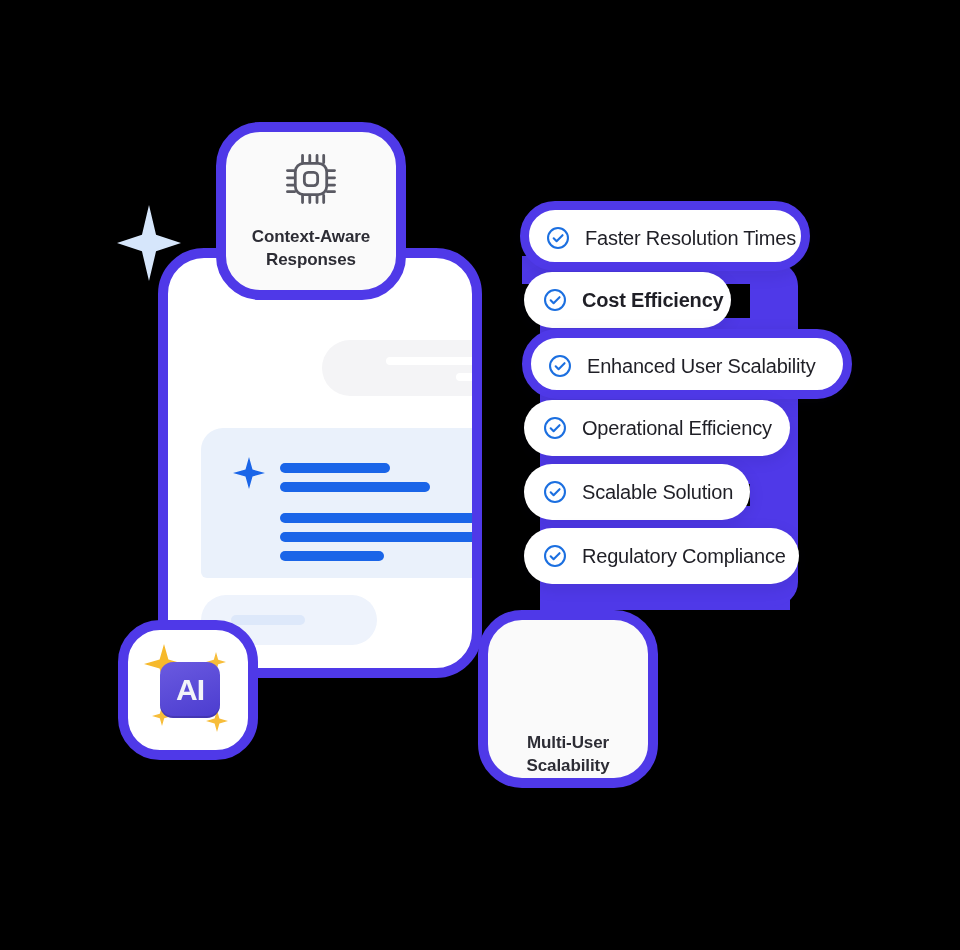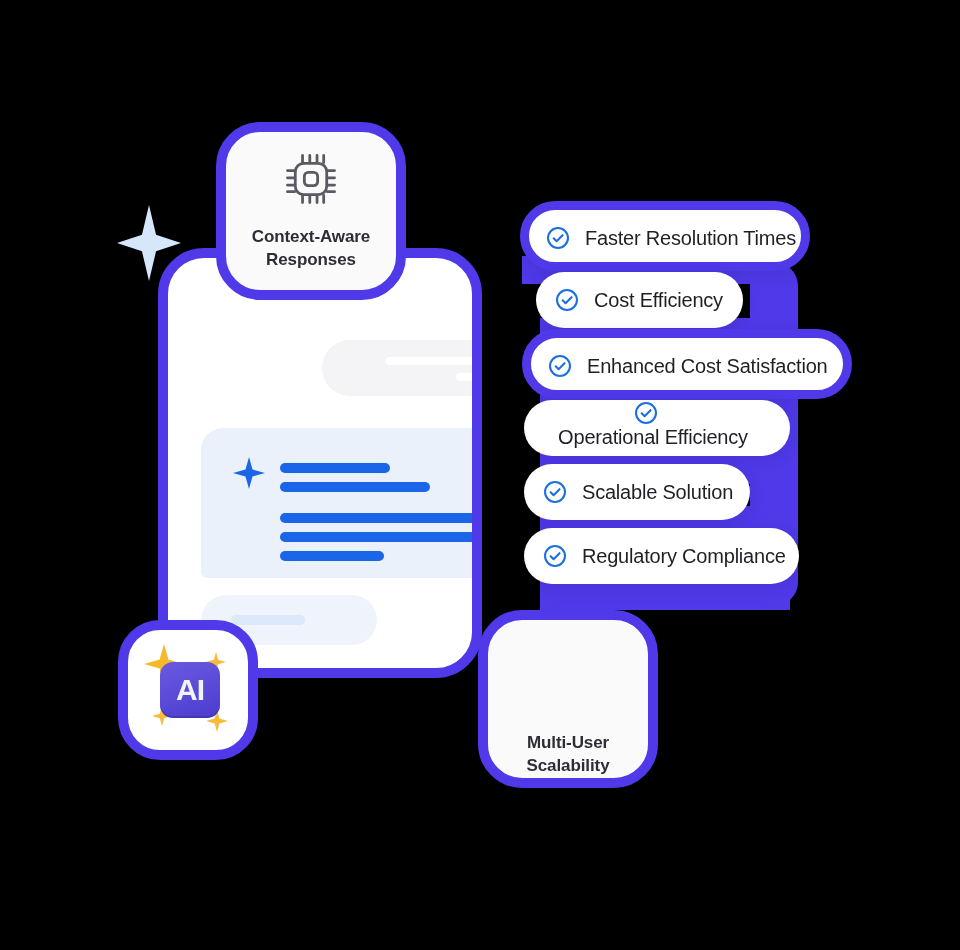--- a/index.html
+++ b/index.html
@@ -356,45 +356,45 @@
           <svg width="26" height="26" viewBox="0 0 24 24" fill="none" stroke="#1b6fe0" stroke-width="1.9" stroke-linecap="round" stroke-linejoin="round">
             <circle cx="12" cy="12" r="9.2"></circle>
             <path d="M8 12.3l2.7 2.7L16.2 9.4"></path>
           </svg>
         </span>
         <span class="pill-label">Faster Resolution Times</span>
       </div>
     </div>
 
     <div class="check-row">
-      <div class="check-pill" style="width:207px; left:16px;">
+      <div class="check-pill" style="width:207px; left:4px;font-weight:bold;">
         <span class="check-icon">
           <svg width="26" height="26" viewBox="0 0 24 24" fill="none" stroke="#1b6fe0" stroke-width="1.9" stroke-linecap="round" stroke-linejoin="round">
             <circle cx="12" cy="12" r="9.2"></circle>
             <path d="M8 12.3l2.7 2.7L16.2 9.4"></path>
           </svg>
         </span>
         <span class="pill-label">Cost Efficiency</span>
       </div>
     </div>
 
     <div class="check-row">
       <div class="check-pill outlined" style="width:330px; left:2px;">
         <span class="check-icon">
           <svg width="26" height="26" viewBox="0 0 24 24" fill="none" stroke="#1b6fe0" stroke-width="1.9" stroke-linecap="round" stroke-linejoin="round">
             <circle cx="12" cy="12" r="9.2"></circle>
             <path d="M8 12.3l2.7 2.7L16.2 9.4"></path>
           </svg>
         </span>
-        <span class="pill-label">Enhanced Cost Satisfaction</span>
-      </div>
-    </div>
-
-    <div class="check-row">
-      <div class="check-pill" style="width:266px; left:4px;flex-direction:column;">
+        <span class="pill-label">Enhanced User Scalability</span>
+      </div>
+    </div>
+
+    <div class="check-row">
+      <div class="check-pill" style="width:266px; left:4px;">
         <span class="check-icon">
           <svg width="26" height="26" viewBox="0 0 24 24" fill="none" stroke="#1b6fe0" stroke-width="1.9" stroke-linecap="round" stroke-linejoin="round">
             <circle cx="12" cy="12" r="9.2"></circle>
             <path d="M8 12.3l2.7 2.7L16.2 9.4"></path>
           </svg>
         </span>
         <span class="pill-label">Operational Efficiency</span>
       </div>
     </div>
 

